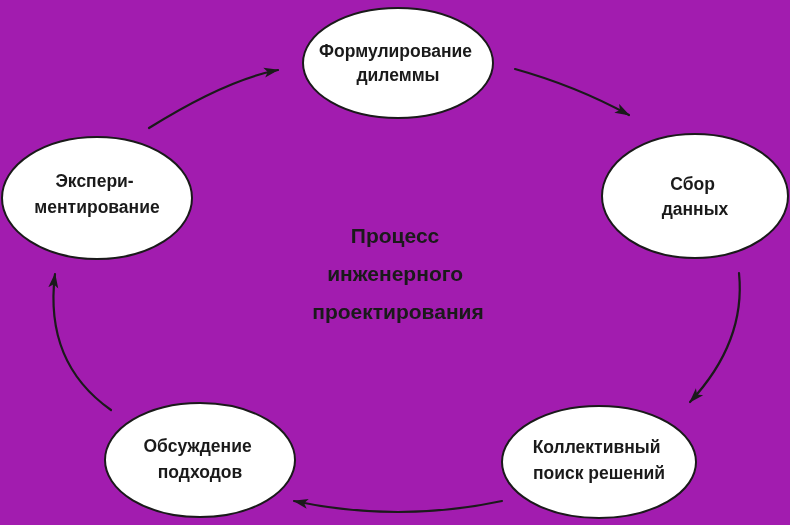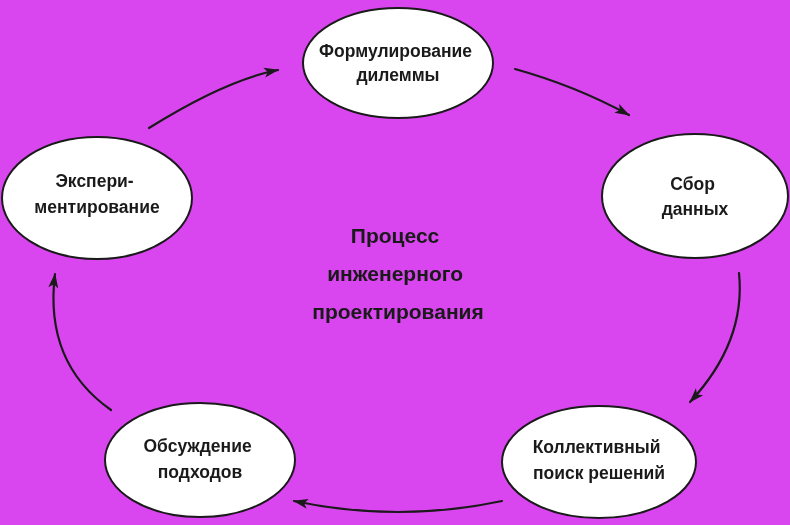--- a/index.html
+++ b/index.html
@@ -1,21 +1,21 @@
 <!DOCTYPE html>
 <html><head>
 <meta charset="utf-8">
 <style>
   html, body { margin: 0; padding: 0; }
   body {
     width: 790px; height: 525px;
     background: #ffffff;
     font-family: "Liberation Sans", sans-serif;
   }
-  .stage { position: relative; width: 790px; height: 525px; background: #d946ef; overflow: hidden; }
+  .stage { position: relative; width: 790px; height: 525px; background: #a21caf; overflow: hidden; }
   svg { display: block; }
   .arrow { fill: none; stroke: #1a1a1a; stroke-width: 2.2px; stroke-linecap: round; }
   .node { fill: #ffffff; stroke: #1a1a1a; stroke-width: 2px; }
   .node-label { font-family: "Liberation Sans", sans-serif; font-weight: bold; font-size: 17.5px; fill: #1a1a1a; }
   .title { font-family: "Liberation Sans", sans-serif; font-weight: bold; font-size: 21px; fill: #1a1a1a; }
 </style>
 </head>
 <body>
 
 <div class="stage">

